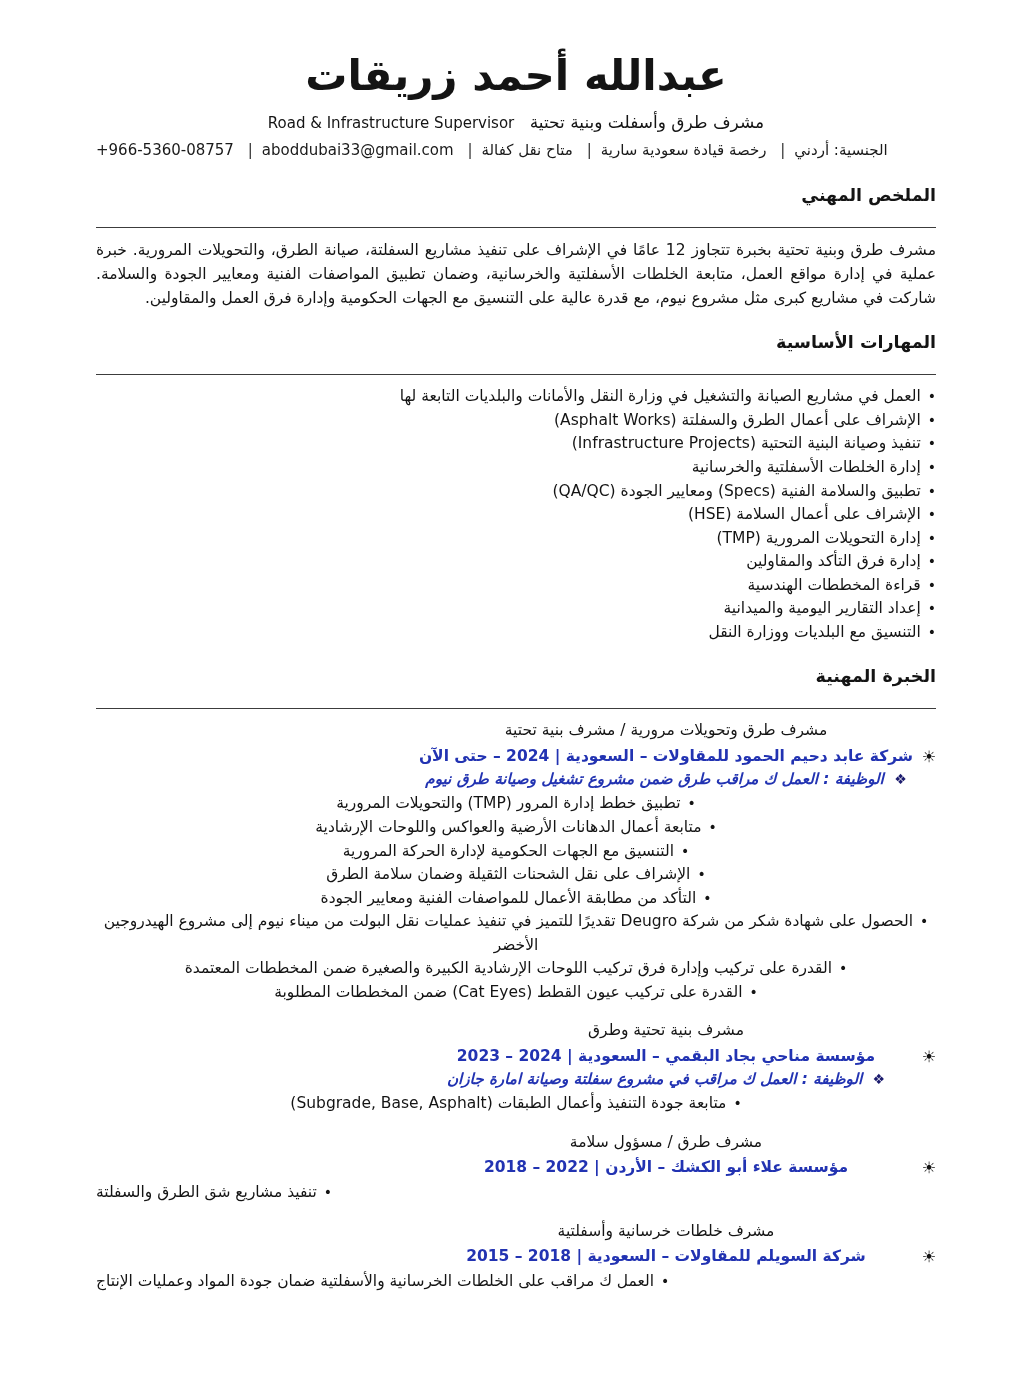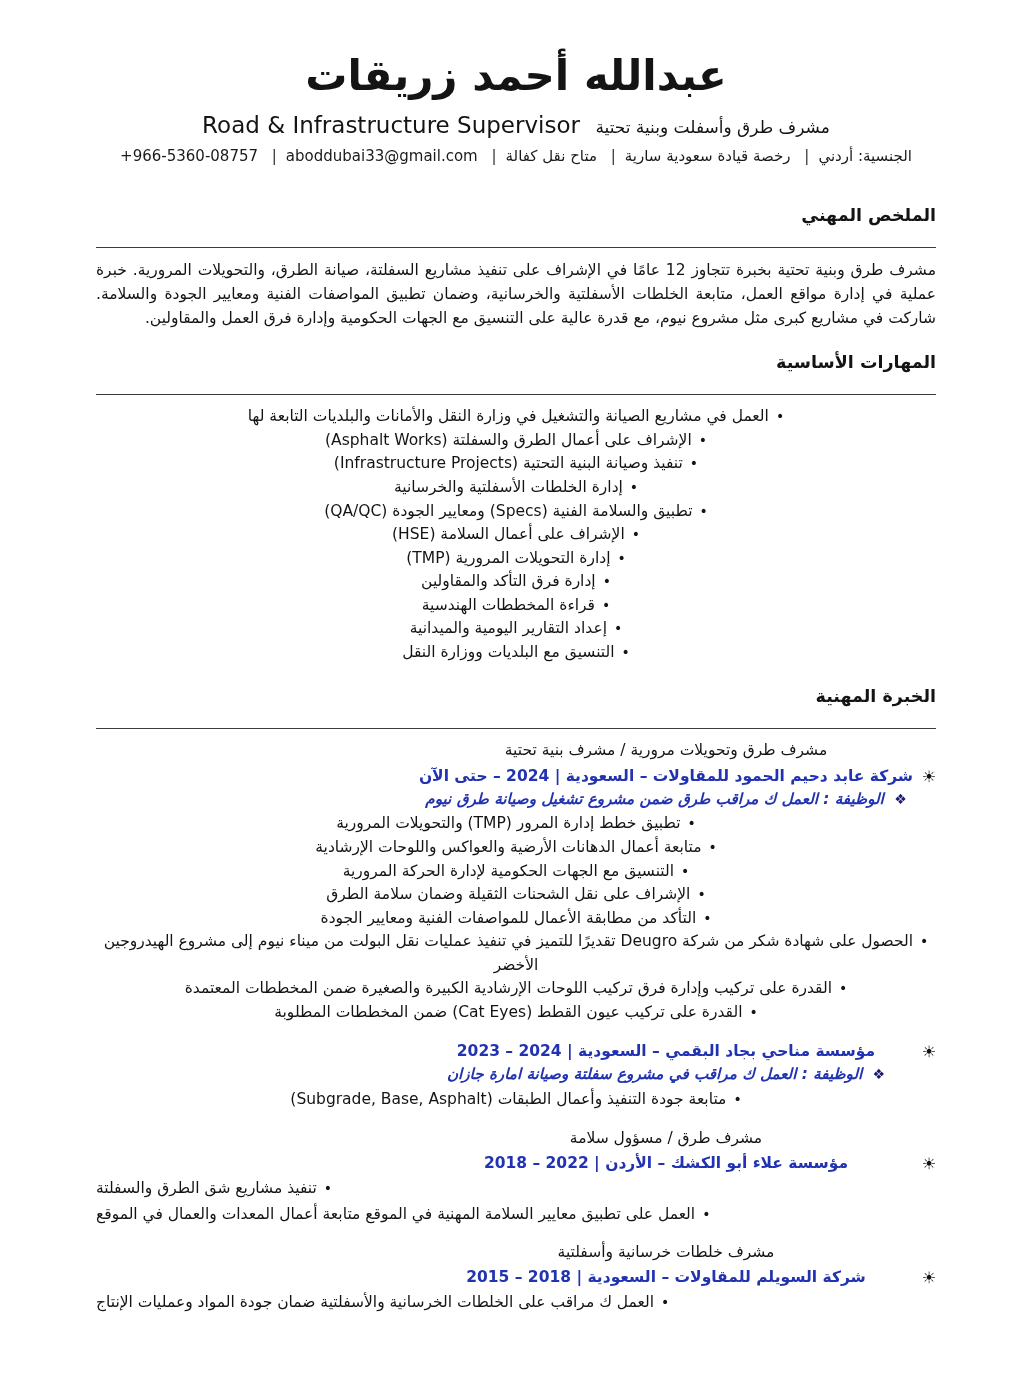--- a/index.html
+++ b/index.html
@@ -11,40 +11,40 @@
     padding: 52px 88px 40px 96px;
     direction: rtl;
   }
   
   .name {
     text-align: center; font-size: 42px; font-weight: 700;
     margin: 0 0 12px 0; line-height: 1.15; letter-spacing: 0.5px;
   }
   .subtitle { text-align: center; font-size: 17px; margin-bottom: 9px; }
   .subtitle .ar { margin-left: 10px; }
-  .subtitle .en { font-size: 23px; direction: ltr; unicode-bidi: isolate; }
-  .contact { text-align: center; font-size: 15px; margin-bottom: 40px; color: #1a1a1a; }
+  .subtitle .en { font-size: 15px; direction: ltr; unicode-bidi: isolate; }
+  .contact { text-align: left; font-size: 15px; margin-bottom: 26px; color: #1a1a1a; }
   .contact .citem bdi { unicode-bidi: isolate; }
   .contact .sep { margin: 0 9px; color: #333; }
   .contact .citem:last-child .sep { display: none; }
   
   h2.section-title {
     font-size: 17.5px; font-weight: 700; margin: 22px 0 10px 0;
     padding-bottom: 22px; border-bottom: 1.6px solid #3c3c3c;
     text-align: right;
   }
   .summary-text {
     font-size: 15.5px; line-height: 1.55; margin: 0;
     text-align: justify; text-justify: inter-word;
   }
   
   ul.bullets { list-style: none; margin: 2px 0 0 0; padding: 0; }
   ul.bullets li { font-size: 15.5px; line-height: 1.52; }
   .blt { margin-left: 7px; font-size: 14px; }
-  .centered-skills { text-align: center; padding-left: 260px; }
+  .centered-skills { padding-left: 260px; }
   .centered-exp   { text-align: center; padding-left: 190px; }
   .right-list { text-align: left; padding: 0 26px 0 60px; }
   .right-list li { margin-bottom: 2px; }
   
   .job { margin-bottom: 15px; }
   .job-title { font-size: 15.5px; line-height: 1.5; text-align: center; padding-left: 300px; margin-bottom: 1px; }
   .company {
     position: relative; font-size: 15.5px; line-height: 1.55;
     font-weight: 700; color: var(--accent, #2233b2);
     text-align: center; padding-left: 300px;
@@ -145,20 +145,21 @@
 
           <li><span class="blt">•</span><span>الحصول على شهادة شكر من شركة Deugro تقديرًا للتميز في تنفيذ عمليات نقل البولت من ميناء نيوم إلى مشروع الهيدروجين الأخضر</span></li>
 
           <li><span class="blt">•</span><span>القدرة على تركيب وإدارة فرق تركيب اللوحات الإرشادية الكبيرة والصغيرة ضمن المخططات المعتمدة</span></li>
 
           <li><span class="blt">•</span><span>القدرة على تركيب عيون القطط (Cat Eyes) ضمن المخططات المطلوبة</span></li>
         </ul>
     </article>
 
     <article class="job">
+      <div class="job-title">مشرف بنية تحتية وطرق</div>
       <div class="company">
         <span class="star">☀</span>
         <span>مؤسسة مناحي بجاد البقمي – السعودية | 2024 – 2023</span>
       </div>
       <div class="position">
         <span class="diamond">❖</span>
         <span>الوظيفة : العمل ك مراقب في مشروع سفلتة وصيانة امارة جازان</span>
       </div>
       <ul class="bullets centered-exp">
 
@@ -169,21 +170,20 @@
     <article class="job">
       <div class="job-title">مشرف طرق / مسؤول سلامة</div>
       <div class="company">
         <span class="star">☀</span>
         <span>مؤسسة علاء أبو الكشك – الأردن | 2022 – 2018</span>
       </div>
       <ul class="bullets right-list">
 
           <li><span class="blt">•</span><span>تنفيذ مشاريع شق الطرق والسفلتة</span></li>
 
-          <li><span class="blt">•</span><span>العمل  على تطبيق معايير السلامة المهنية في الموقع متابعة أعمال المعدات والعمال في الموقع</span></li>
         </ul>
     </article>
 
     <article class="job">
       <div class="job-title">مشرف خلطات خرسانية وأسفلتية</div>
       <div class="company">
         <span class="star">☀</span>
         <span>شركة السويلم للمقاولات – السعودية | 2018 – 2015</span>
       </div>
       <ul class="bullets right-list">

